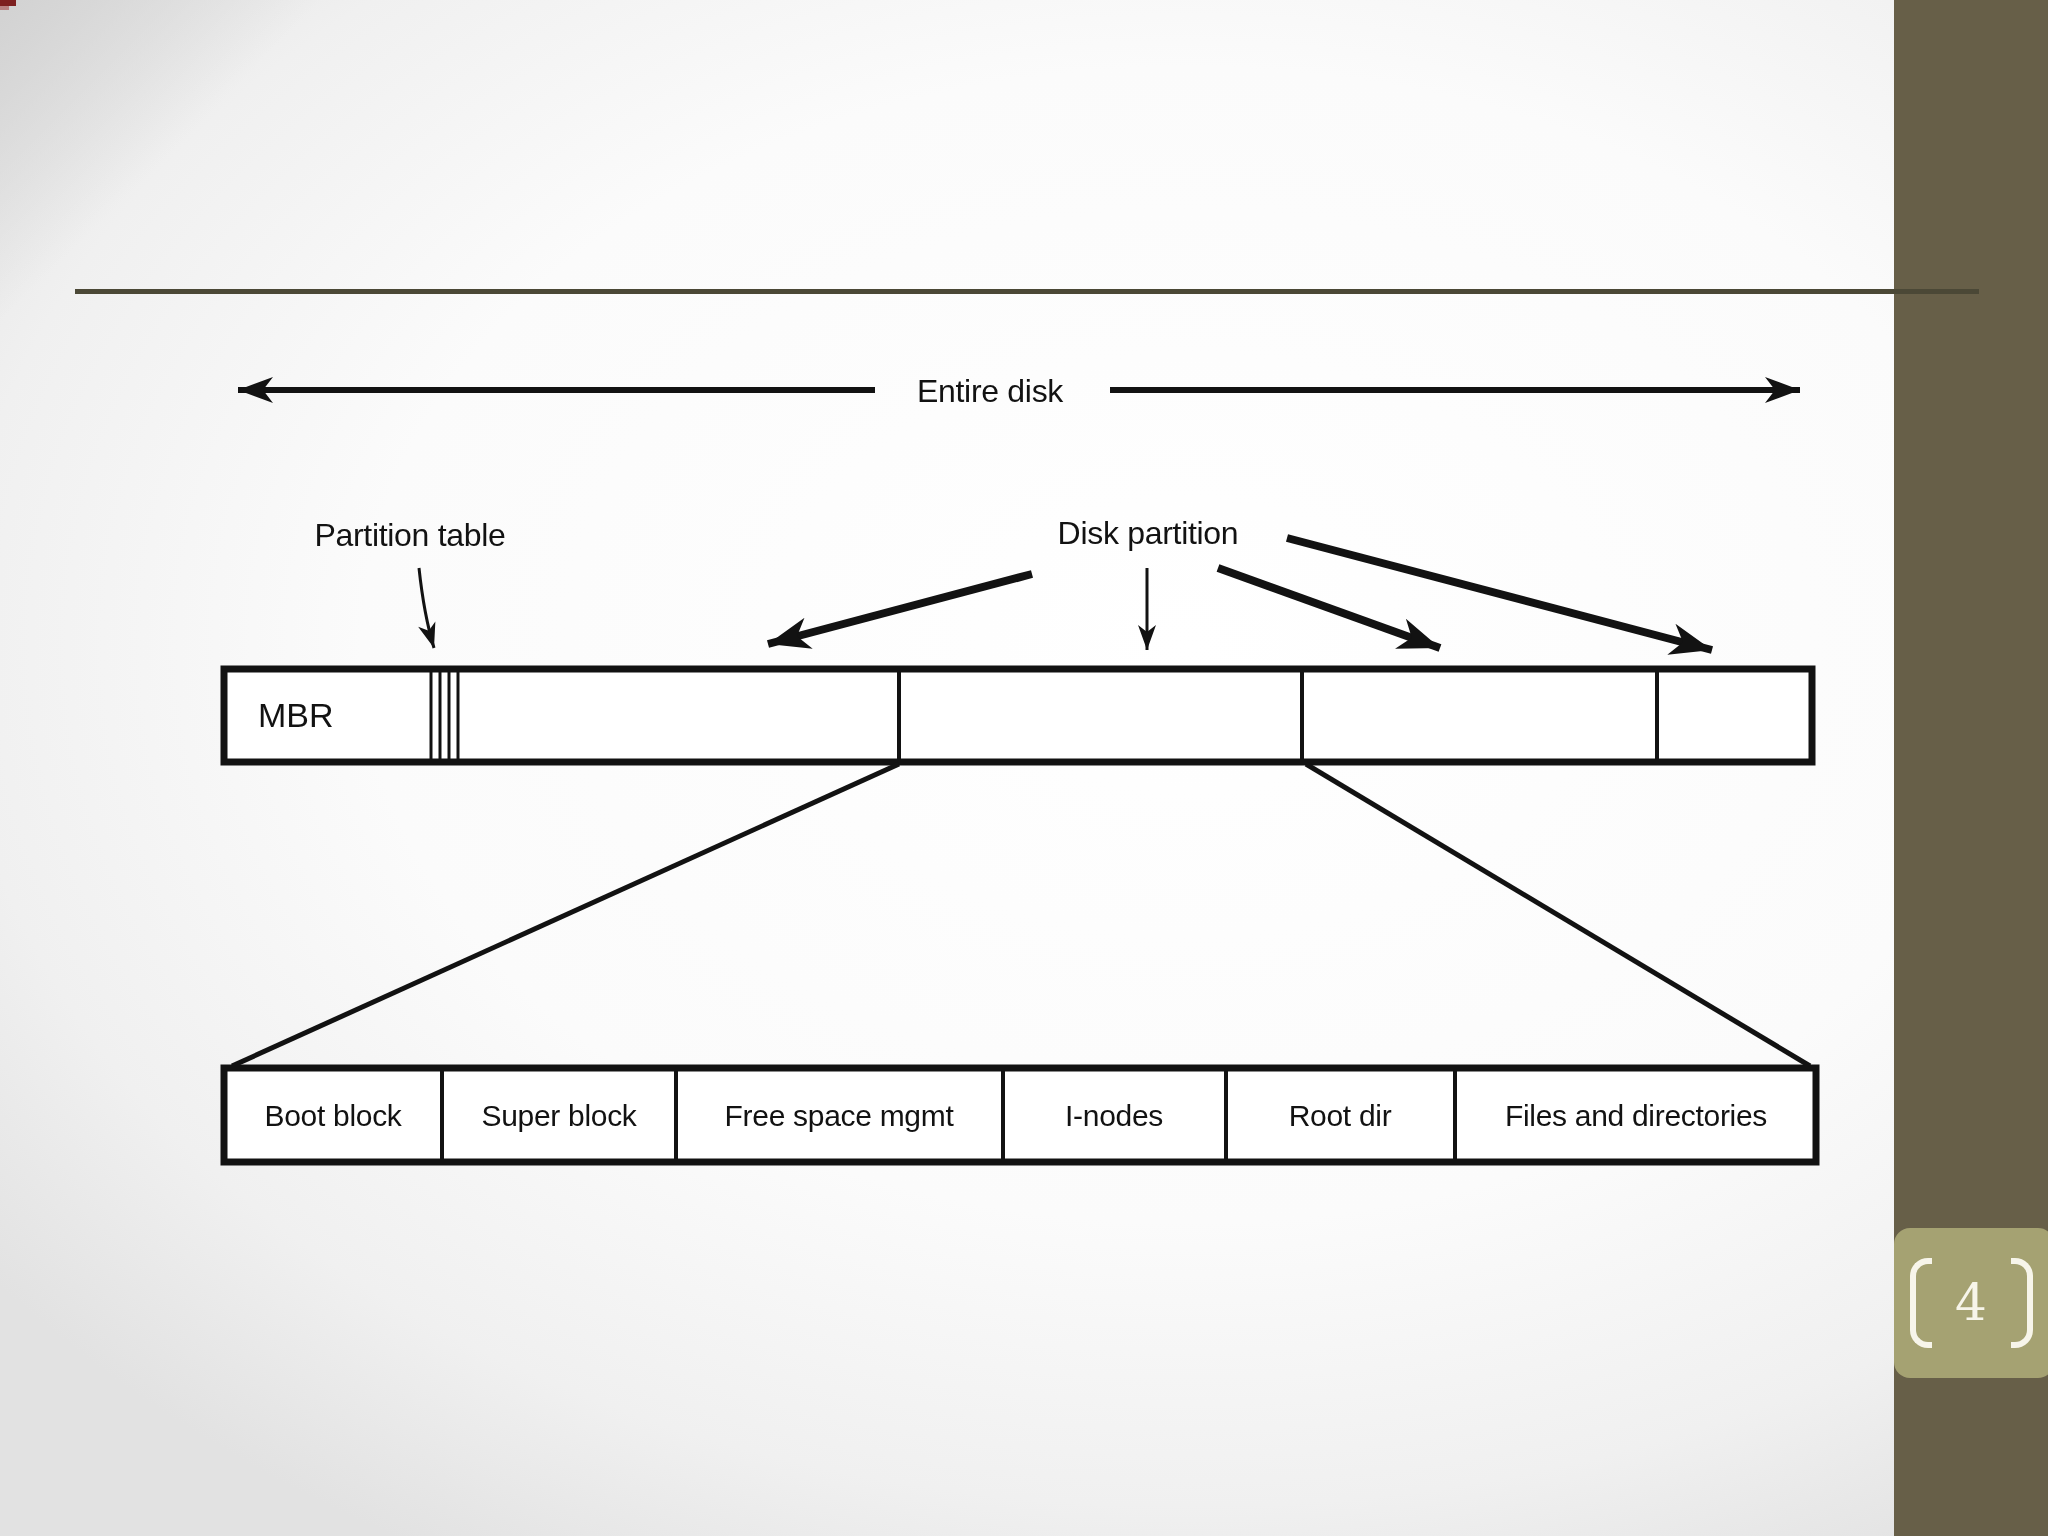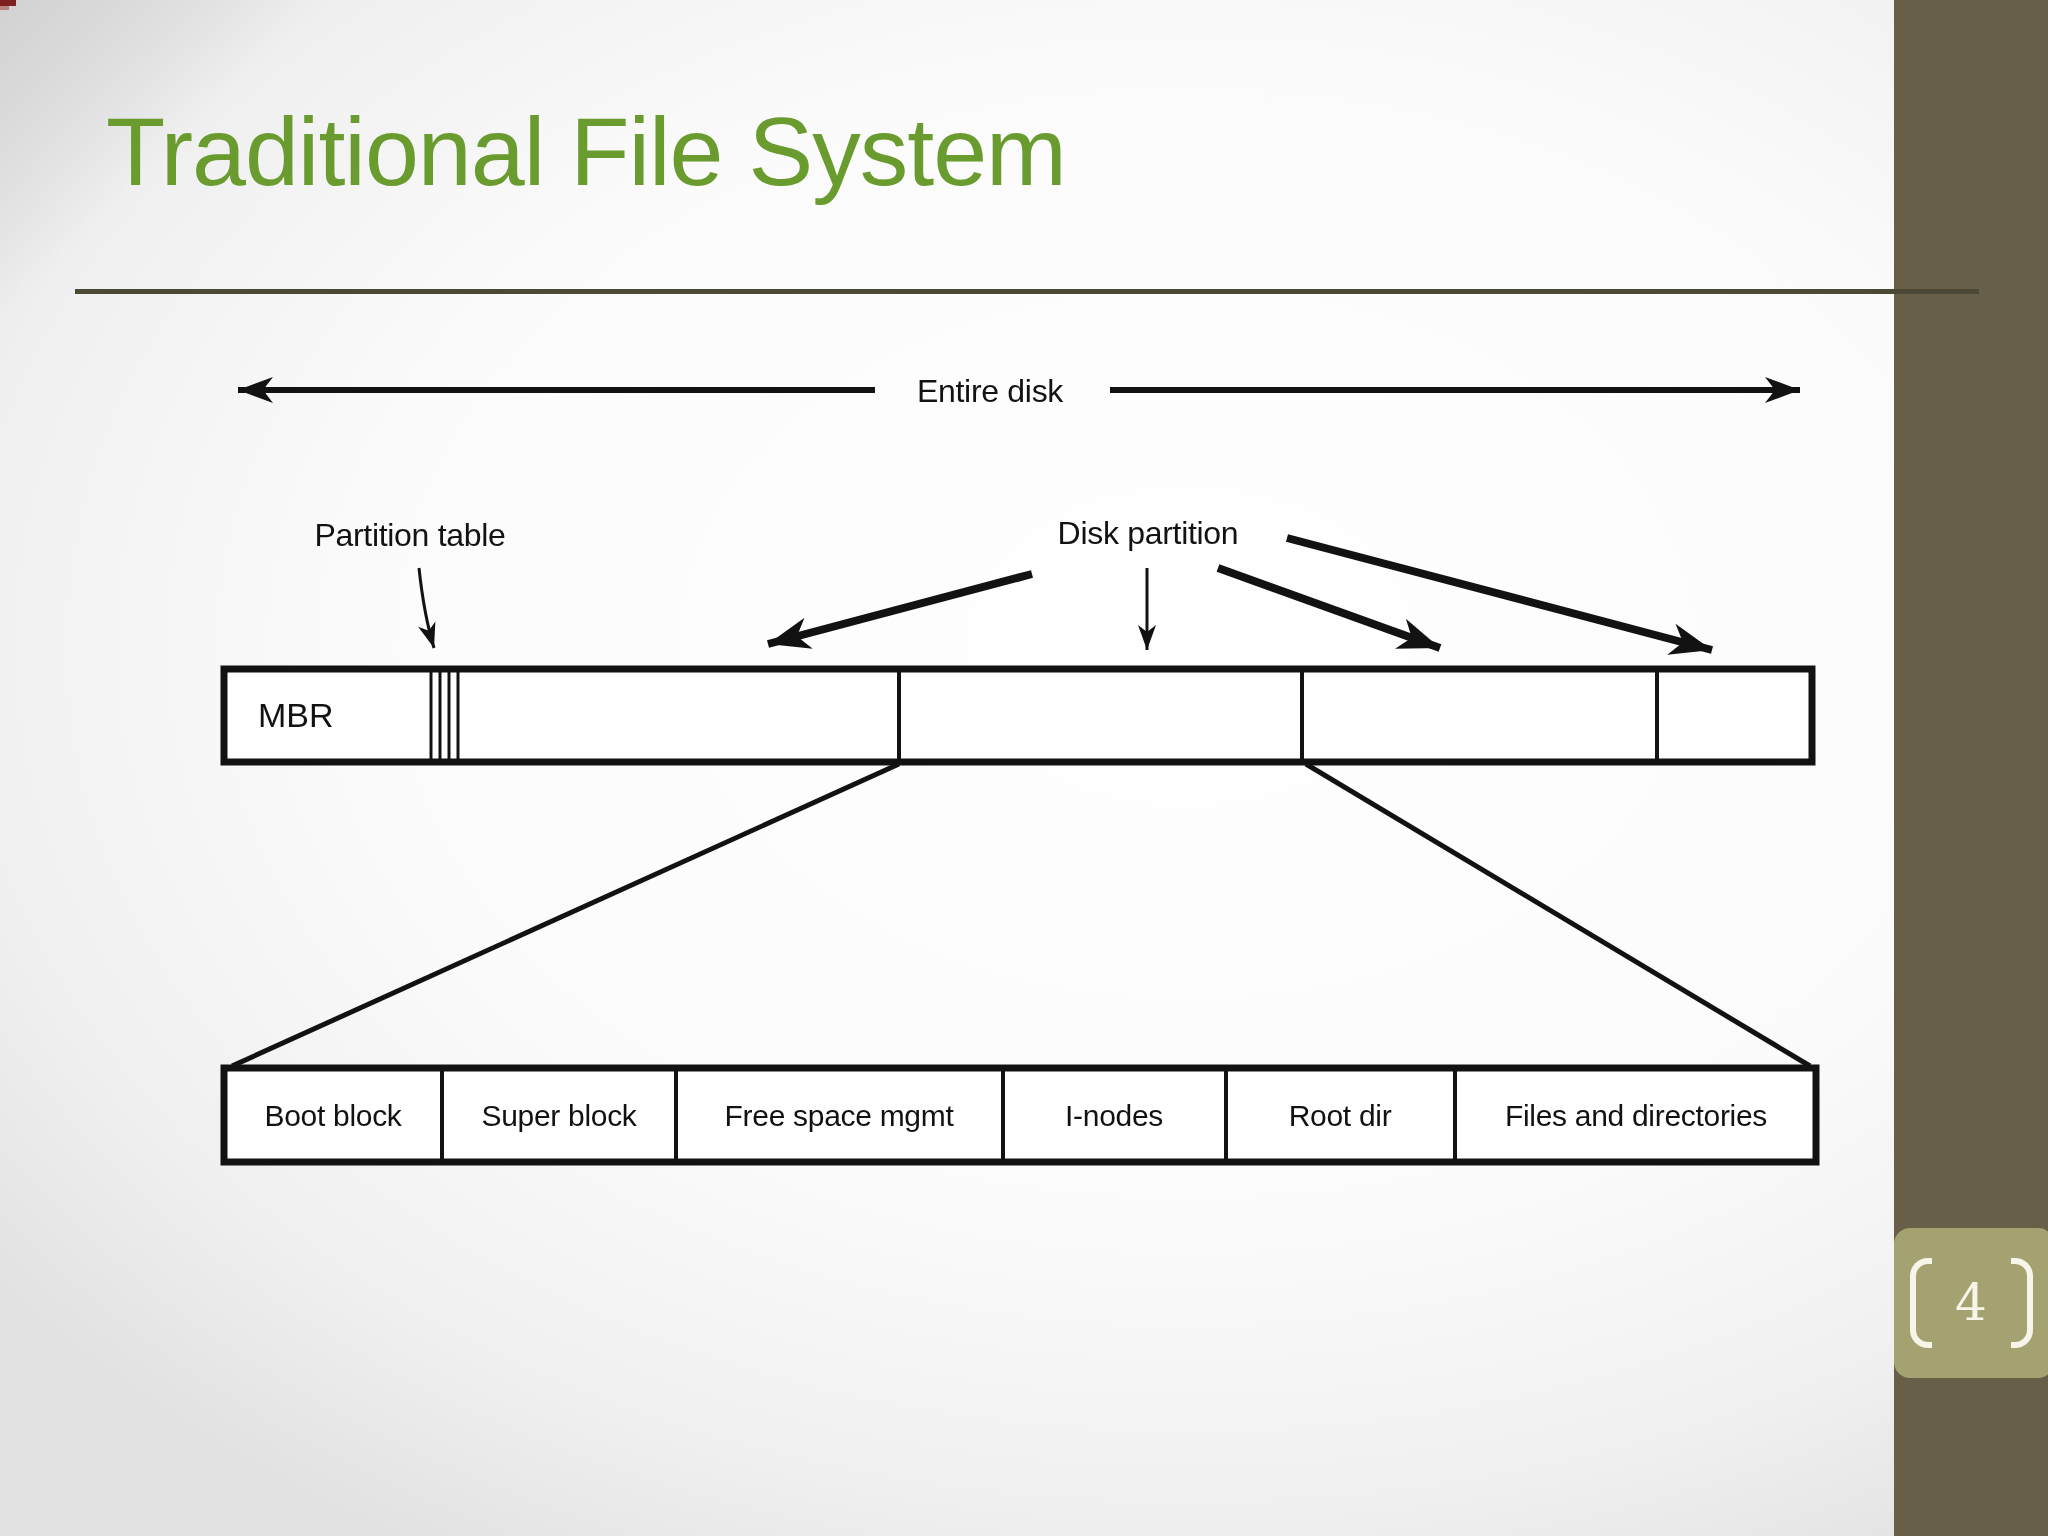--- a/index.html
+++ b/index.html
@@ -48,21 +48,20 @@
   .bar{fill:#ffffff;stroke:#121212;}
 </style>
 </head>
 <body>
 
 <div class="slide">
 
   <div class="corner-mark"></div>
   <div class="corner-mark2"></div>
 
-  <h1 class="title">Traditional File System</h1>
   <div class="title-rule"></div>
 
   <div class="sidebar">
     <div class="page-badge">
       <span class="bracket left"></span>
       <span class="page-num">4</span>
       <span class="bracket right"></span>
     </div>
   </div>
 

